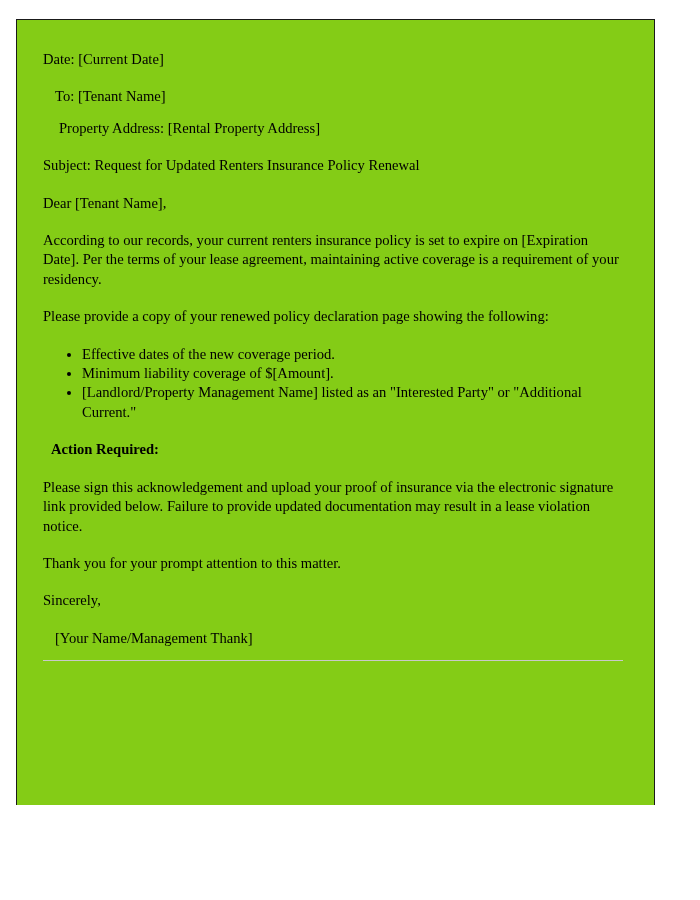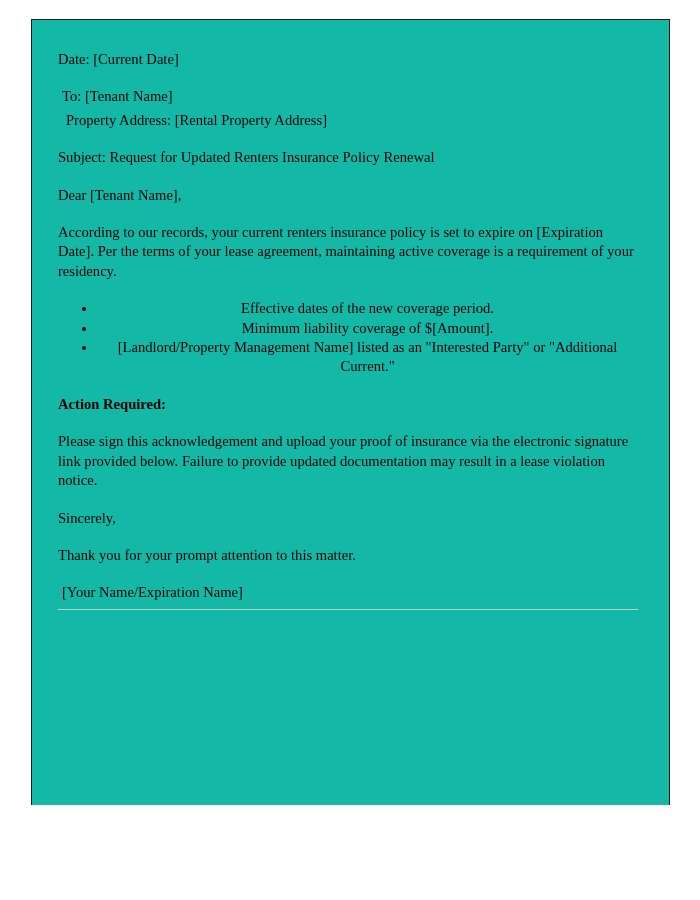--- a/index.html
+++ b/index.html
@@ -12,26 +12,26 @@
     width: 700px;
     height: 900px;
     overflow: hidden;
     font-family: "Liberation Serif", "DejaVu Serif", serif;
     color: #000000;
   }
 
   
   .page-sheet {
     position: absolute;
-    left: 31px;
+    left: 16px;
     top: 19px;
     width: 639px;
     height: 786px;
     box-sizing: border-box;
-    background: #14b8a6;
+    background: #84cc16;
     border-top: 1.5px solid #1a1a1a;
     border-left: 1.5px solid #1a1a1a;
     border-right: 1.5px solid #1a1a1a;
     border-bottom: none;
     overflow: hidden;
   }
 
   .page-body {
     position: absolute;
     left: 26px;
@@ -39,36 +39,35 @@
     width: 580px;
     font-size: 14.6px;
     line-height: 19.4px;
     text-align: left;
   }
 
   p.para {
     margin: 0 0 18px 0;
   }
   p.tight {
-    margin: 4px;
+    margin: 12px;
   }
   p.block-last {
-    margin: 0 0 18px 8px;
+    margin: 0 0 18px 16px;
   }
 
   p.heading {
-    margin: 0 0 18px 0;
+    margin: 0 0 18px 8px;
     font-weight: bold;
   }
 
   ul.bullets {
     margin: 0 0 18px 0;
     padding-left: 39px;
     list-style-type: disc;
-    text-align: center;
   }
   ul.bullets li {
     margin: 0;
     padding: 0;
   }
   ul.bullets li::marker {
     font-size: 13px;
   }
 
   hr.divider {
@@ -98,36 +97,37 @@
 
     <p class="tight">To: [Tenant Name]</p>
     <p class="block-last">Property Address: [Rental Property Address]</p>
 
     <p class="para">Subject: Request for Updated Renters Insurance Policy Renewal</p>
 
     <p class="para">Dear [Tenant Name],</p>
 
     <p class="para">According to our records, your current renters insurance policy is set to expire on [Expiration Date]. Per the terms of your lease agreement, maintaining active coverage is a requirement of your residency.</p>
 
+    <p class="para">Please provide a copy of your renewed policy declaration page showing the following:</p>
 
     <ul class="bullets">
       <li>Effective dates of the new coverage period.</li>
       <li>Minimum liability coverage of $[Amount].</li>
       <li>[Landlord/Property Management Name] listed as an "Interested Party" or "Additional Current."</li>
     </ul>
 
     <p class="heading">Action Required:</p>
 
     <p class="para">Please sign this acknowledgement and upload your proof of insurance via the electronic signature link provided below. Failure to provide updated documentation may result in a lease violation notice.</p>
 
 
 
+    <p class="para">Thank you for your prompt attention to this matter.</p>
+
     <p class="para">Sincerely,</p>
 
-    <p class="para">Thank you for your prompt attention to this matter.</p>
-
-    <p class="tight">[Your Name/Expiration Name]</p>
+    <p class="tight">[Your Name/Management Thank]</p>
 
     <hr class="divider">
 
 
   </div>
 </div>
 
 </body></html>

